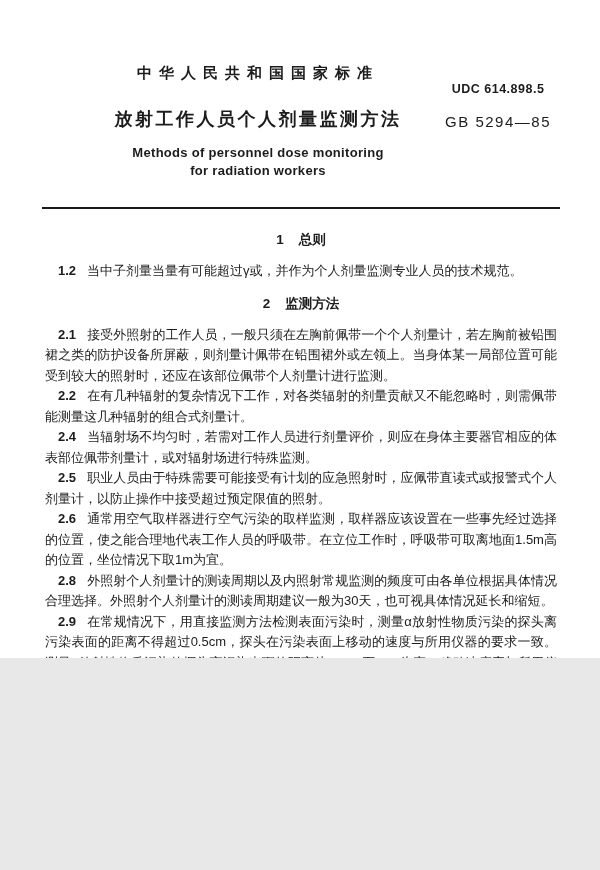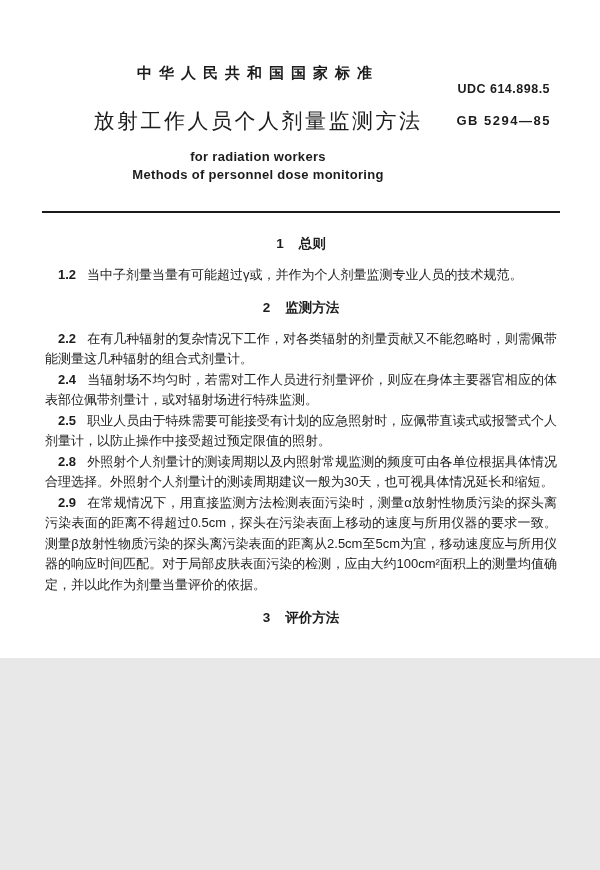--- a/index.html
+++ b/index.html
@@ -24,22 +24,22 @@
     padding-right: 86px;
     text-align: center;
   }
   .std-label {
     font-size: 15px;
     font-weight: bold;
     letter-spacing: 7px;
     white-space: nowrap;
   }
   .title-zh {
-    font-size: 21px;
-    font-weight: normal;
+    font-size: 18px;
+    font-weight: bold;
     letter-spacing: 2.5px;
     margin-top: 24px;
     white-space: nowrap;
   }
   .title-en {
     font-size: 13px;
     font-weight: bold;
     margin-top: 13px;
     line-height: 18px;
     letter-spacing: 0.3px;
@@ -50,22 +50,22 @@
     top: 18px;
     text-align: center;
   }
   .udc {
     font-size: 12.5px;
     font-weight: bold;
     letter-spacing: 0.5px;
     white-space: nowrap;
   }
   .gb {
-    font-size: 13px;
-    font-weight: bold;
+    font-size: 15px;
+    font-weight: normal;
     margin-top: 17px;
     letter-spacing: 1.5px;
     white-space: nowrap;
   }
   .rule {
     border: none;
     border-top: 2px solid #1a1a1a;
     margin: 27px -3px 0 -3px;
   }
   
@@ -110,41 +110,43 @@
 </head>
 <body>
 
 <div class="page">
 
   <div class="header">
     <div class="header-center">
       <div class="std-label">中华人民共和国国家标准</div>
       <div class="title-zh">放射工作人员个人剂量监测方法</div>
       <div class="title-en">
+        <div>Methods of personnel dose monitoring</div>
         <div>for radiation workers</div>
-        <div>Methods of personnel dose monitoring</div>
       </div>
     </div>
     <div class="header-right">
       <div class="udc">UDC 614.898.5</div>
       <div class="gb">GB 5294—85</div>
     </div>
   </div>
 
   <hr class="rule">
 
   <div class="doc-body">
 
     <h2 class="sec"><span class="sec-no">1</span><span>总则</span></h2>
     <p class="clause"><span class="clause-no">1.2</span><span>当中子剂量当量有可能超过γ或，并作为个人剂量监测专业人员的技术规范。</span></p>
 
     <h2 class="sec"><span class="sec-no">2</span><span>监测方法</span></h2>
+    <p class="clause"><span class="clause-no">2.1</span><span>接受外照射的工作人员，一般只须在左胸前佩带一个个人剂量计，若左胸前被铅围裙之类的防护设备所屏蔽，则剂量计佩带在铅围裙外或左领上。当身体某一局部位置可能受到较大的照射时，还应在该部位佩带个人剂量计进行监测。</span></p>
     <p class="clause"><span class="clause-no">2.2</span><span>在有几种辐射的复杂情况下工作，对各类辐射的剂量贡献又不能忽略时，则需佩带能测量这几种辐射的组合式剂量计。</span></p>
     <p class="clause"><span class="clause-no">2.4</span><span>当辐射场不均匀时，若需对工作人员进行剂量评价，则应在身体主要器官相应的体表部位佩带剂量计，或对辐射场进行特殊监测。</span></p>
     <p class="clause"><span class="clause-no">2.5</span><span>职业人员由于特殊需要可能接受有计划的应急照射时，应佩带直读式或报警式个人剂量计，以防止操作中接受超过预定限值的照射。</span></p>
+    <p class="clause"><span class="clause-no">2.6</span><span>通常用空气取样器进行空气污染的取样监测，取样器应该设置在一些事先经过选择的位置，使之能合理地代表工作人员的呼吸带。在立位工作时，呼吸带可取离地面1.5m高的位置，坐位情况下取1m为宜。</span></p>
     <p class="clause"><span class="clause-no">2.8</span><span>外照射个人剂量计的测读周期以及内照射常规监测的频度可由各单位根据具体情况合理选择。外照射个人剂量计的测读周期建议一般为30天，也可视具体情况延长和缩短。</span></p>
     <p class="clause"><span class="clause-no">2.9</span><span>在常规情况下，用直接监测方法检测表面污染时，测量α放射性物质污染的探头离污染表面的距离不得超过0.5cm，探头在污染表面上移动的速度与所用仪器的要求一致。测量β放射性物质污染的探头离污染表面的距离从2.5cm至5cm为宜，移动速度应与所用仪器的响应时间匹配。对于局部皮肤表面污染的检测，应由大约100cm²面积上的测量均值确定，并以此作为剂量当量评价的依据。</span></p>
 
     <h2 class="sec"><span class="sec-no">3</span><span>评价方法</span></h2>
 
   </div>
 
   <div class="footer">
     <span class="issued">中华人民共和国卫生部1985-11-01发布</span>
     <span class="effective">1985-12-01实施</span>

